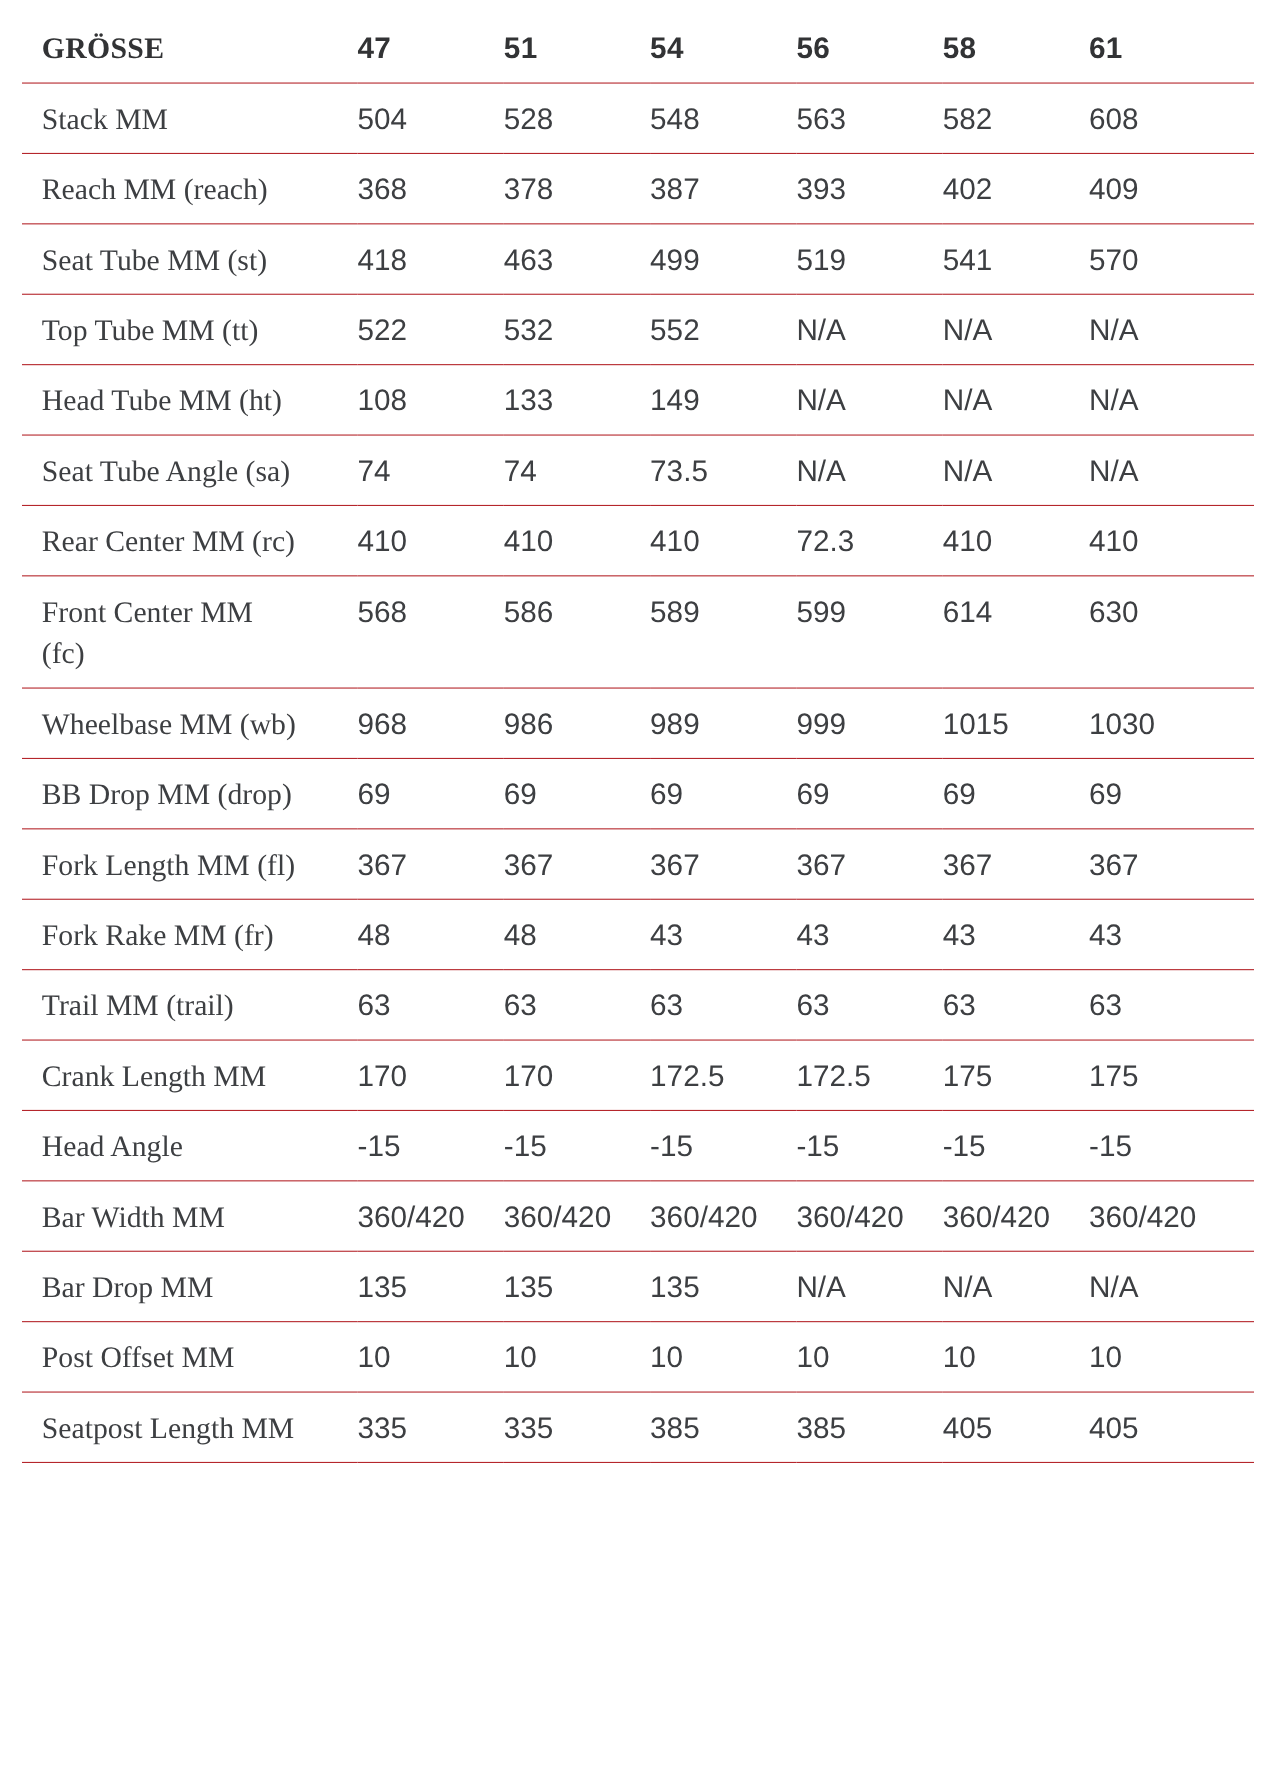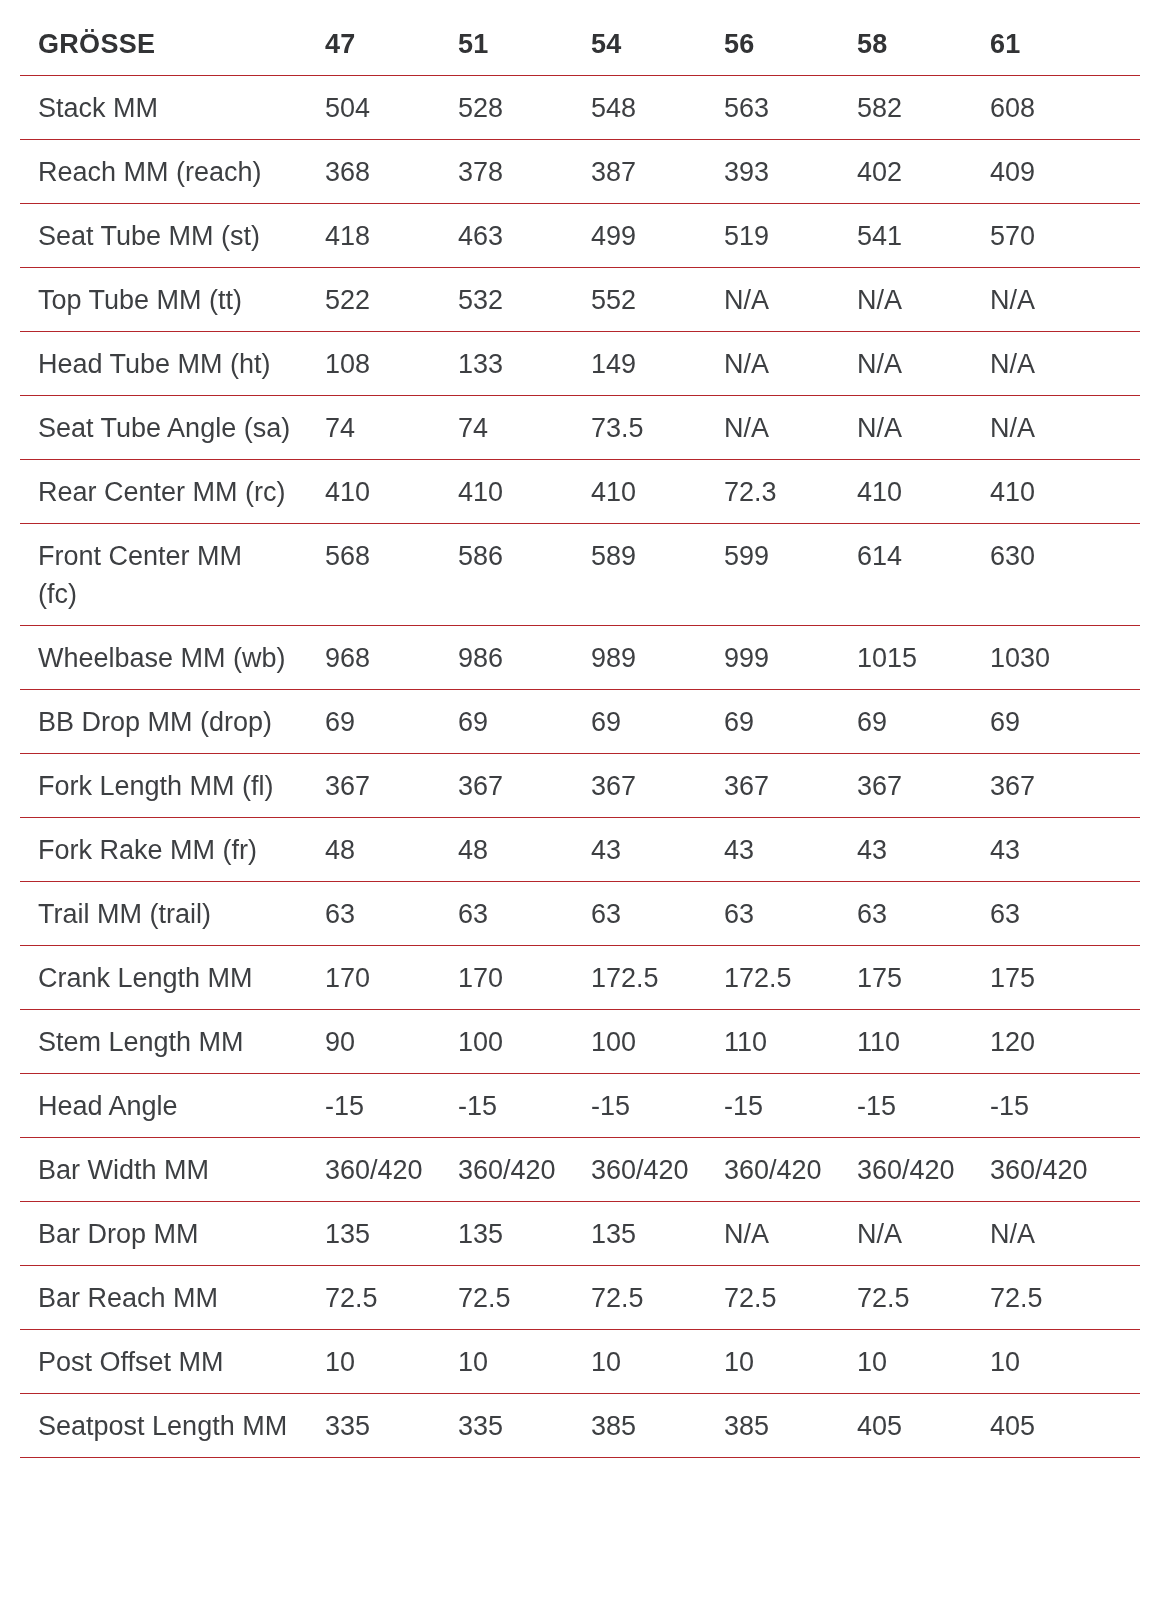--- a/index.html
+++ b/index.html
@@ -31,20 +31,21 @@
     vertical-align: top;
     font-size: 27px;
     line-height: 38px;
     font-weight: 400;
     padding: 13px 8px 12px 0;
     border-bottom: 1px solid #b5262c;
     overflow: hidden;
   }
   th:first-child, td:first-child {
     padding-left: 18px;
+    font-family: Liberation Serif, serif;
   }
   thead th {
     font-weight: 700;
     color: #323335;
     letter-spacing: 0.3px;
   }
   td.row-label {
     white-space: pre-line;
   }
 </style>
@@ -195,29 +196,20 @@
         <tr>
     <td class="row-label">Crank Length MM</td>
     <td>170</td>
     <td>170</td>
     <td>172.5</td>
     <td>172.5</td>
     <td>175</td>
     <td>175</td>
   </tr>
         <tr>
-    <td class="row-label">Stem Length MM</td>
-    <td>90</td>
-    <td>100</td>
-    <td>100</td>
-    <td>110</td>
-    <td>110</td>
-    <td>120</td>
-  </tr>
-        <tr>
     <td class="row-label">Head Angle</td>
     <td>-15</td>
     <td>-15</td>
     <td>-15</td>
     <td>-15</td>
     <td>-15</td>
     <td>-15</td>
   </tr>
         <tr>
     <td class="row-label">Bar Width MM</td>
@@ -229,29 +221,20 @@
     <td>360/420</td>
   </tr>
         <tr>
     <td class="row-label">Bar Drop MM</td>
     <td>135</td>
     <td>135</td>
     <td>135</td>
     <td>N/A</td>
     <td>N/A</td>
     <td>N/A</td>
-  </tr>
-        <tr>
-    <td class="row-label">Bar Reach MM</td>
-    <td>72.5</td>
-    <td>72.5</td>
-    <td>72.5</td>
-    <td>72.5</td>
-    <td>72.5</td>
-    <td>72.5</td>
   </tr>
         <tr>
     <td class="row-label">Post Offset MM</td>
     <td>10</td>
     <td>10</td>
     <td>10</td>
     <td>10</td>
     <td>10</td>
     <td>10</td>
   </tr>

